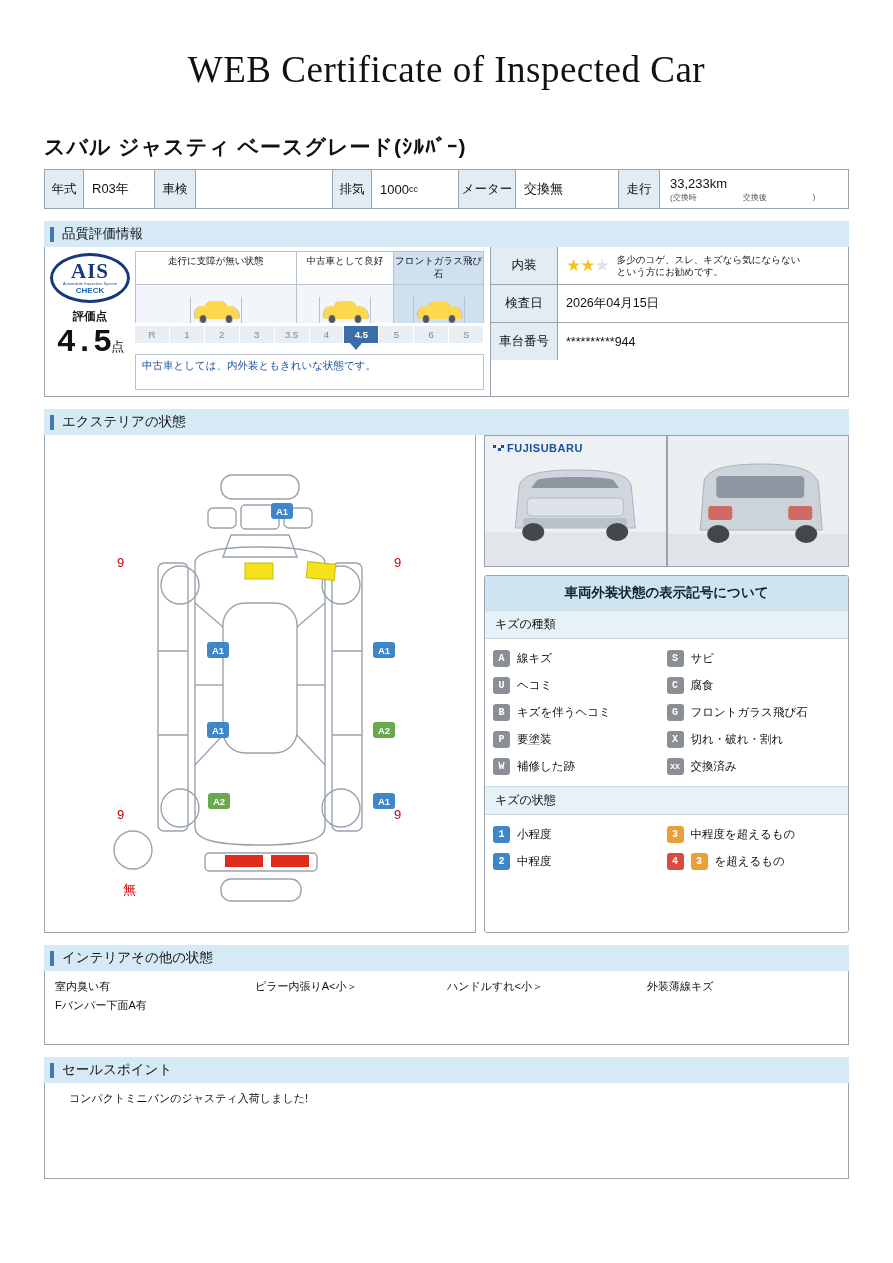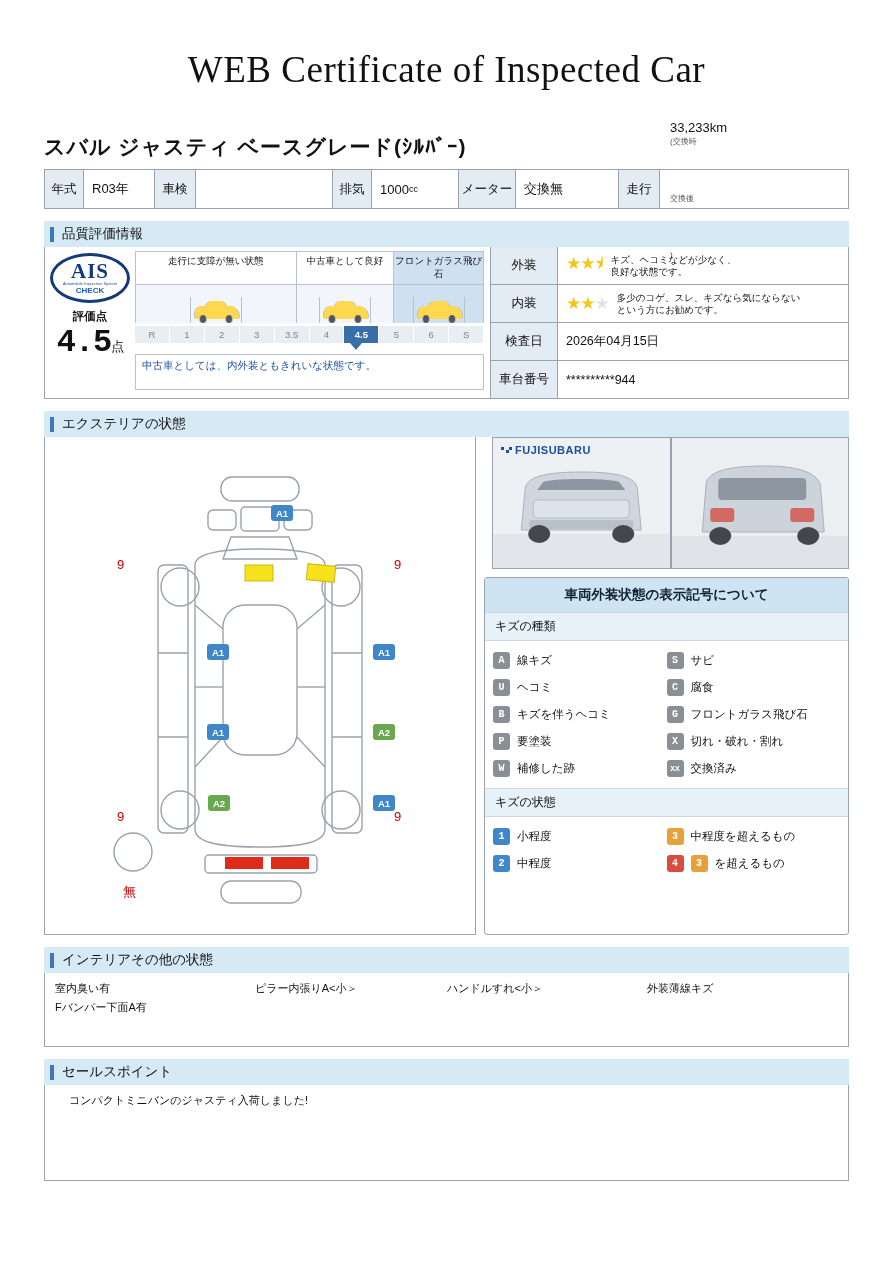--- a/index.html
+++ b/index.html
@@ -8,21 +8,21 @@
   .doc-title{text-align:center;font-family:"Liberation Serif",serif;font-size:37px;font-weight:normal;letter-spacing:.5px;margin:48px 0 0 0;}
   .car-name{font-size:21px;font-weight:bold;margin:42px 0 8px 0;letter-spacing:1px;}
 
   
   .spec{display:flex;border:1px solid #9aa3ad;height:40px;box-sizing:border-box;}
   .spec .lbl{background:#e3ecf4;display:flex;align-items:center;justify-content:center;font-size:12.5px;border-right:1px solid #9aa3ad;}
   .spec .val{display:flex;align-items:center;font-size:13px;border-right:1px solid #9aa3ad;padding-left:8px;background:#fff;}
   .spec .val:last-child{border-right:none;}
   .cc{font-size:9px;vertical-align:bottom;}
   .mileage{display:flex;flex-direction:column;justify-content:center;font-size:13px;padding-left:10px;flex:1;}
-  .mileage .sub{font-size:8px;color:#555;display:flex;gap:46px;margin-top:1px;flex-direction:column;}
+  .mileage .sub{font-size:8px;color:#555;display:flex;gap:46px;margin-top:1px;}
 
   
   .sec{display:flex;align-items:center;background:#d6eaf6;height:26px;margin-top:12px;padding-left:6px;font-size:13.5px;}
   .sec .bar{width:4px;height:15px;background:#3f79b5;margin-right:8px;}
 
   
   .qual{display:flex;border:1px solid #9aa3ad;border-top:none;}
   .qual-left{width:445px;border-right:1px solid #9aa3ad;display:flex;}
   .ais{width:90px;display:flex;flex-direction:column;align-items:center;padding-top:6px;box-sizing:border-box;}
   .ais-logo{width:74px;height:44px;border-radius:50%;border:3px solid #15397a;display:flex;flex-direction:column;align-items:center;justify-content:center;color:#15397a;}
@@ -62,21 +62,21 @@
   .qr-lbl{width:66px;background:#e3ecf4;display:flex;align-items:center;justify-content:center;font-size:12.5px;border-right:1px solid #9aa3ad;}
   .qr-val{flex:1;display:flex;align-items:center;padding-left:8px;font-size:12.5px;gap:8px;}
   .stars{letter-spacing:-1px;font-size:17px;color:#f5c518;}
   .stars .off{color:#e3e3e3;}
   .note{font-size:9.5px;line-height:1.25;}
 
   
   .ext{display:flex;gap:8px;margin-top:0;}
   .diagram{width:432px;height:498px;border:1px solid #9aa3ad;border-top:none;box-sizing:border-box;position:relative;background:#fff;}
   .right-col{flex:1;display:flex;flex-direction:column;}
-  .photos{display:flex;height:132px;margin-left:8px;}
+  .photos{display:flex;height:132px;}
   .photo{flex:1;border:1px solid #9aa3ad;position:relative;overflow:hidden;background:#f3f5f7;}
   .logo{position:absolute;top:6px;left:8px;font-size:11px;font-weight:bold;color:#1b4fa0;letter-spacing:.5px;}
   .logo .dots{display:inline-block;width:11px;height:9px;background:
     linear-gradient(#1b4fa0,#1b4fa0) 0 0/3px 3px no-repeat,
     linear-gradient(#1b4fa0,#1b4fa0) 5px 3px/3px 3px no-repeat,
     linear-gradient(#1b4fa0,#1b4fa0) 8px 0/3px 3px no-repeat;margin-right:3px;vertical-align:middle;}
   .legend{margin-top:8px;border:1px solid #9aa3ad;border-radius:3px;overflow:hidden;flex:1;background:#fff;font-family:Liberation Mono, monospace;}
   .legend-title{background:#cfe4f3;text-align:center;font-size:13.5px;padding:8px 0;font-weight:bold;color:#123;}
   .legend-sub{background:#e6f2f7;font-size:12px;padding:5px 10px;border-top:1px solid #cdd8e0;border-bottom:1px solid #cdd8e0;}
   .legend-grid{display:flex;flex-wrap:wrap;padding:6px 8px;}
@@ -193,27 +193,20 @@
           <div class="sp" style="flex:6.05"></div>
           <div class="arrow"></div>
           <div class="sp" style="flex:3.45"></div>
         </div>
         <div class="comment">中古車としては、内外装ともきれいな状態です。</div>
       </div>
     </div>
 
     <div class="qual-right">
       <div class="qr-row">
-        <div class="qr-lbl">外装</div>
-        <div class="qr-val">
-          <span class="stars">★★<span style="color:#f5c518">⯨</span></span>
-          <span class="note">キズ、ヘコミなどが少なく、<br>良好な状態です。</span>
-        </div>
-      </div>
-      <div class="qr-row">
         <div class="qr-lbl">内装</div>
         <div class="qr-val">
           <span class="stars">★★<span class="off">★</span></span>
           <span class="note">多少のコゲ、スレ、キズなら気にならない<br>という方にお勧めです。</span>
         </div>
       </div>
       <div class="qr-row">
         <div class="qr-lbl">検査日</div>
         <div class="qr-val">2026年04月15日</div>
       </div>

